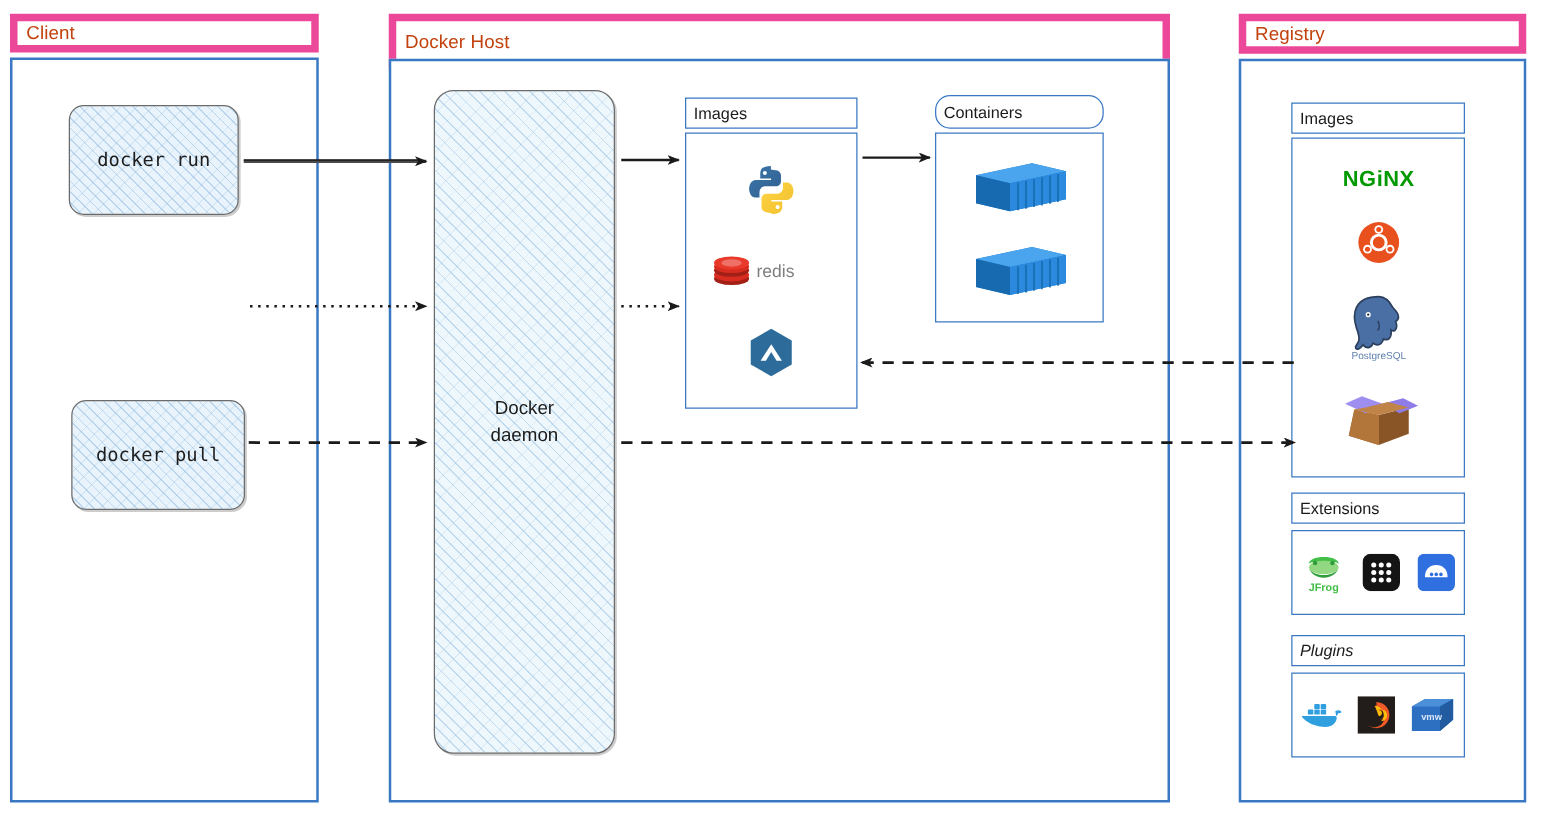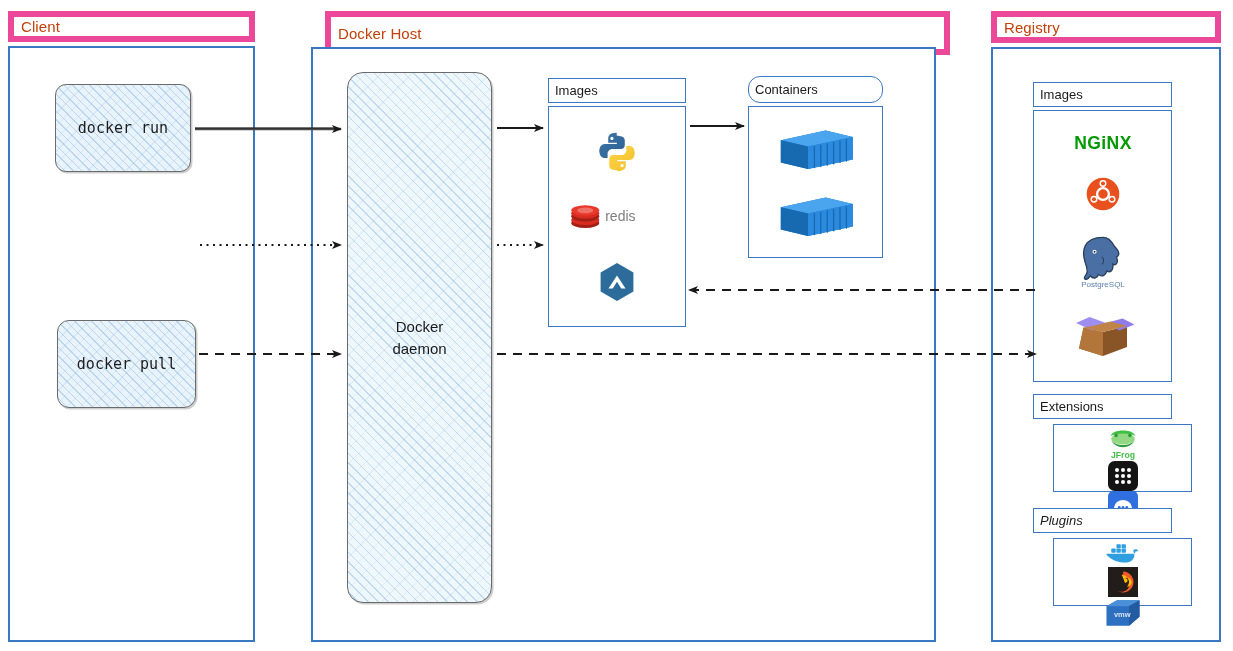--- a/index.html
+++ b/index.html
@@ -55,24 +55,23 @@
     color: #1a1a1a;
   }
   .group-body {
     border: 1.5px solid #3b78c3;
     background: #ffffff;
     display: flex;
     flex-direction: column;
     align-items: center;
   }
   .group-body.row {
-    flex-direction: column;
+    flex-direction: row;
     align-items: center;
     justify-content: space-around;
-    margin-left: 20px;
   }
 
   
   .cmd-box {
     border: 1.6px solid #6b6b6b;
     border-radius: 12px;
     background-color: #e8f3fb;
     background-image:
       repeating-linear-gradient(45deg,
         rgba(120,170,215,.40) 0px,
@@ -132,30 +131,30 @@
 </head>
 <body>
 
 <div class="canvas">
 
   <div class="abs lane-title" style="left:8px; top:11px; width:247px; height:31px;">
     <span>Client</span>
   </div>
   <div class="abs lane-body" style="left:8px; top:46px; width:247px; height:596px;"></div>
 
-  <div class="abs cmd-box" style="left:55px; top:84px; width:136px; height:88px;border-radius:11px;">
+  <div class="abs cmd-box" style="left:55px; top:84px; width:136px; height:88px;">
     <span>docker run</span>
   </div>
 
 
   <div class="abs cmd-box" style="left:57px; top:320px; width:139px; height:88px;">
     <span>docker pull</span>
   </div>
 
-  <div class="abs lane-title" style="left:325px; top:11px; width:625px; height:44px;">
+  <div class="abs lane-title" style="left:311px; top:11px; width:625px; height:44px;">
     <span>Docker Host</span>
   </div>
   <div class="abs lane-body" style="left:311px; top:47px; width:625px; height:595px;"></div>
 
   <div class="abs daemon-box" style="left:347px; top:72px; width:145px; height:531px;">
     <div>
       <div>Docker</div>
       <div>daemon</div>
     </div>
   </div>

